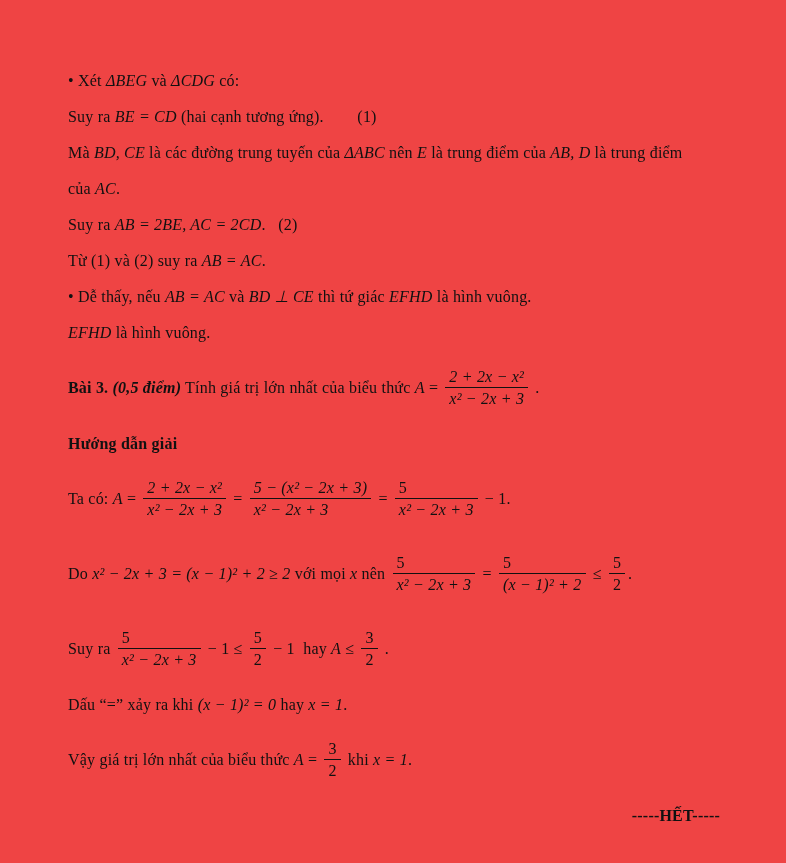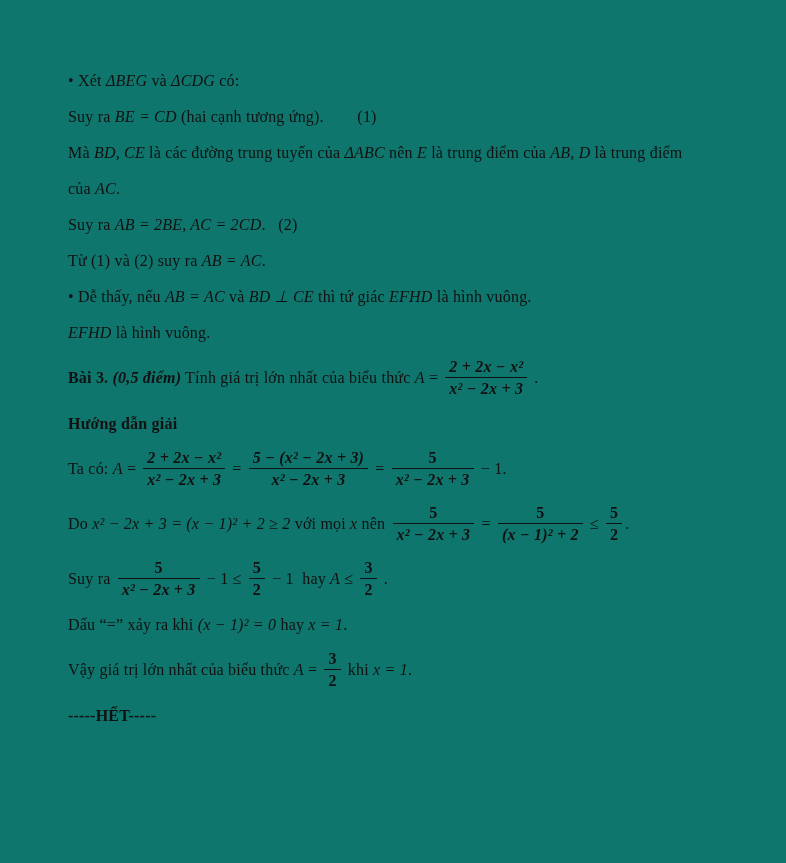--- a/index.html
+++ b/index.html
@@ -5,44 +5,42 @@
   * { margin: 0; padding: 0; box-sizing: border-box; }
   html, body { background: #ffffff; }
   body {
     width: 786px; height: 863px;
     font-family: "Liberation Serif", serif;
     color: #111111;
     overflow: hidden;
   }
   .page {
     width: 786px; height: 863px;
-    background: #0f766e;
+    background: #ef4444;
     padding: 70px 66px 0 68px;
   }
   .line {
     font-size: 16px;
     line-height: 22px;
     margin-bottom: 14px;
     white-space: pre-wrap;
     letter-spacing: 0.2px;
   }
   .frac-line { margin-bottom: 12px; }
-  .center { text-align: left; }
+  .center { text-align: right; }
   .rm { font-style: normal; }
   .it { font-style: italic; }
   .b  { font-weight: bold; }
   .bi { font-weight: bold; font-style: italic; }
   .frac {
     display: inline-block;
     vertical-align: middle;
-    text-align: center;
-    margin: 0 3px;
+    margin: 10px 3px;
     position: relative;
     top: -2px;
-    font-weight: bold;
   }
   .frac .num, .frac .den {
     display: block;
     padding: 0 4px;
     line-height: 21px;
     font-size: 16px;
   }
   .frac .num { border-bottom: 1px solid #111111; }
 </style>
 </head>

